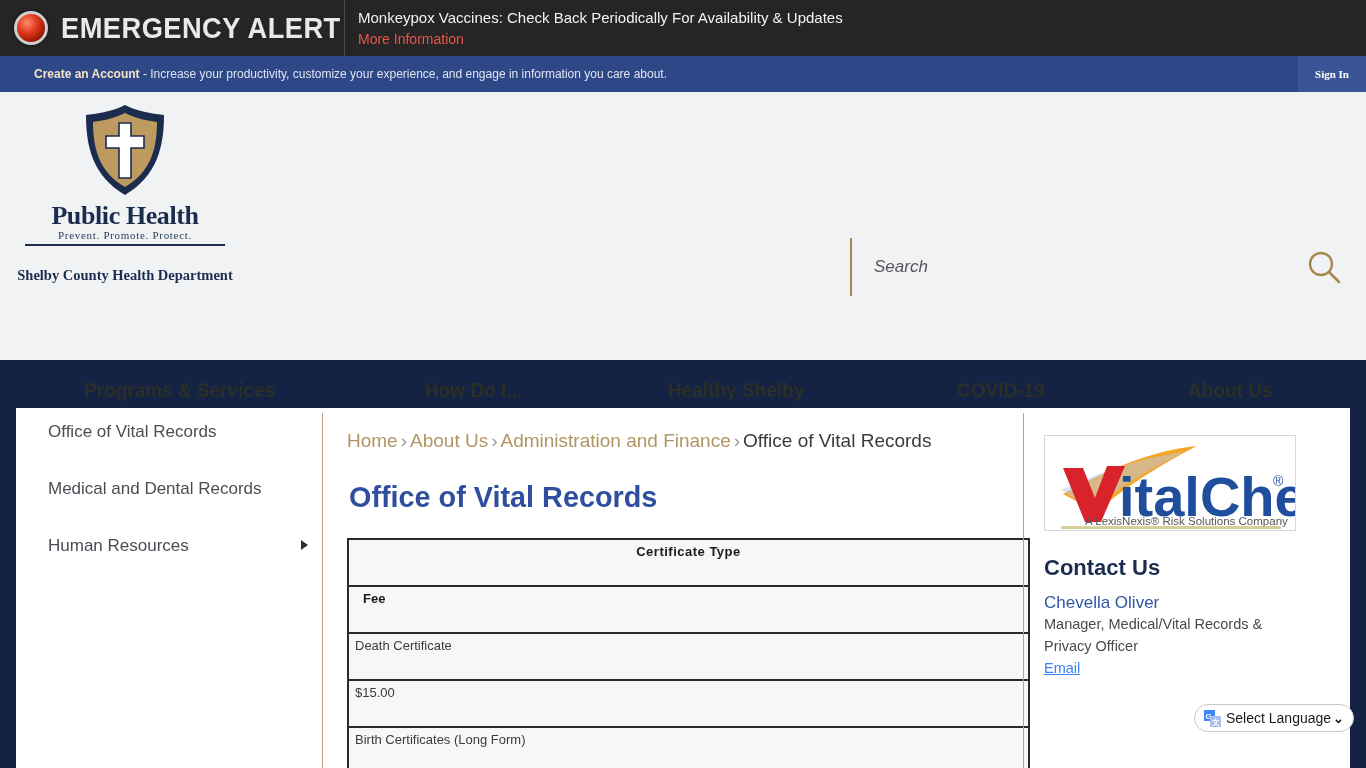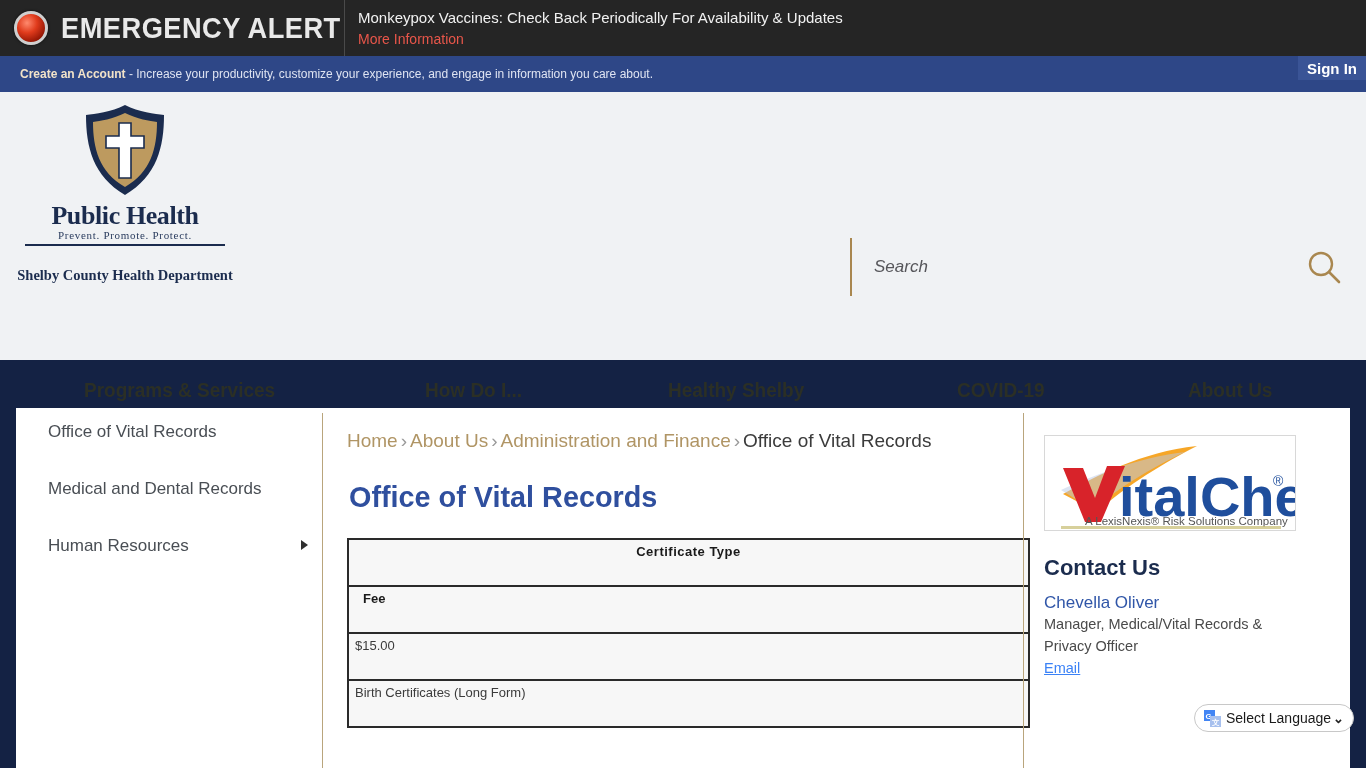--- a/index.html
+++ b/index.html
@@ -44,29 +44,30 @@
   .alert-msg { color: #f1f1f1; font-size: 15px; line-height: 20px; white-space: nowrap; }
   .alert-more { color: #e8564a; font-size: 14px; line-height: 19px; margin-top: 2px; cursor: pointer; }
 
   
   .account-bar {
     position: relative;
     width: 1366px; height: 36px;
     background: #2e4787;
     display: flex; align-items: center;
   }
-  .account-text { padding-left: 20px; font-size: 12px; color: #dfe4f2; white-space: nowrap; }
+  .account-text { padding-left: 34px; font-size: 12px; color: #dfe4f2; white-space: nowrap; }
   .account-text b { color: #f2e3c9; font-weight: bold; }
   .signin-btn {
     position: absolute; right: 0; top: 0;
-    width: 68px; height: 24px;
+    width: 68px; height: 36px;
     background: #3a5496;
-    color: #ffffff; font-size: 15px; font-weight: bold;
+    color: #ffffff; font-size: 11px; font-weight: bold;
     display: flex; align-items: center; justify-content: center;
     cursor: pointer;
+    font-family: Liberation Serif, serif;
   }
 
   
   .header {
     position: relative;
     width: 1366px; height: 268px;
     background: #f0f2f4;
   }
   .logo-block {
     position: absolute; left: 20px; top: 10px;
@@ -288,20 +289,23 @@
 
       <table class="fee-table">
         <tbody>
           <tr>
             <td class="hdr-center">Certificate Type</td>
           </tr>
           <tr>
             <td class="hdr-left">Fee</td>
           </tr>
           <tr>
+            <td>Death Certificate</td>
+          </tr>
+          <tr>
             <td>$15.00</td>
           </tr>
           <tr>
             <td>Birth Certificates (Long Form)</td>
           </tr>
         </tbody>
       </table>
     </div>
 
     <div class="divider"></div>

